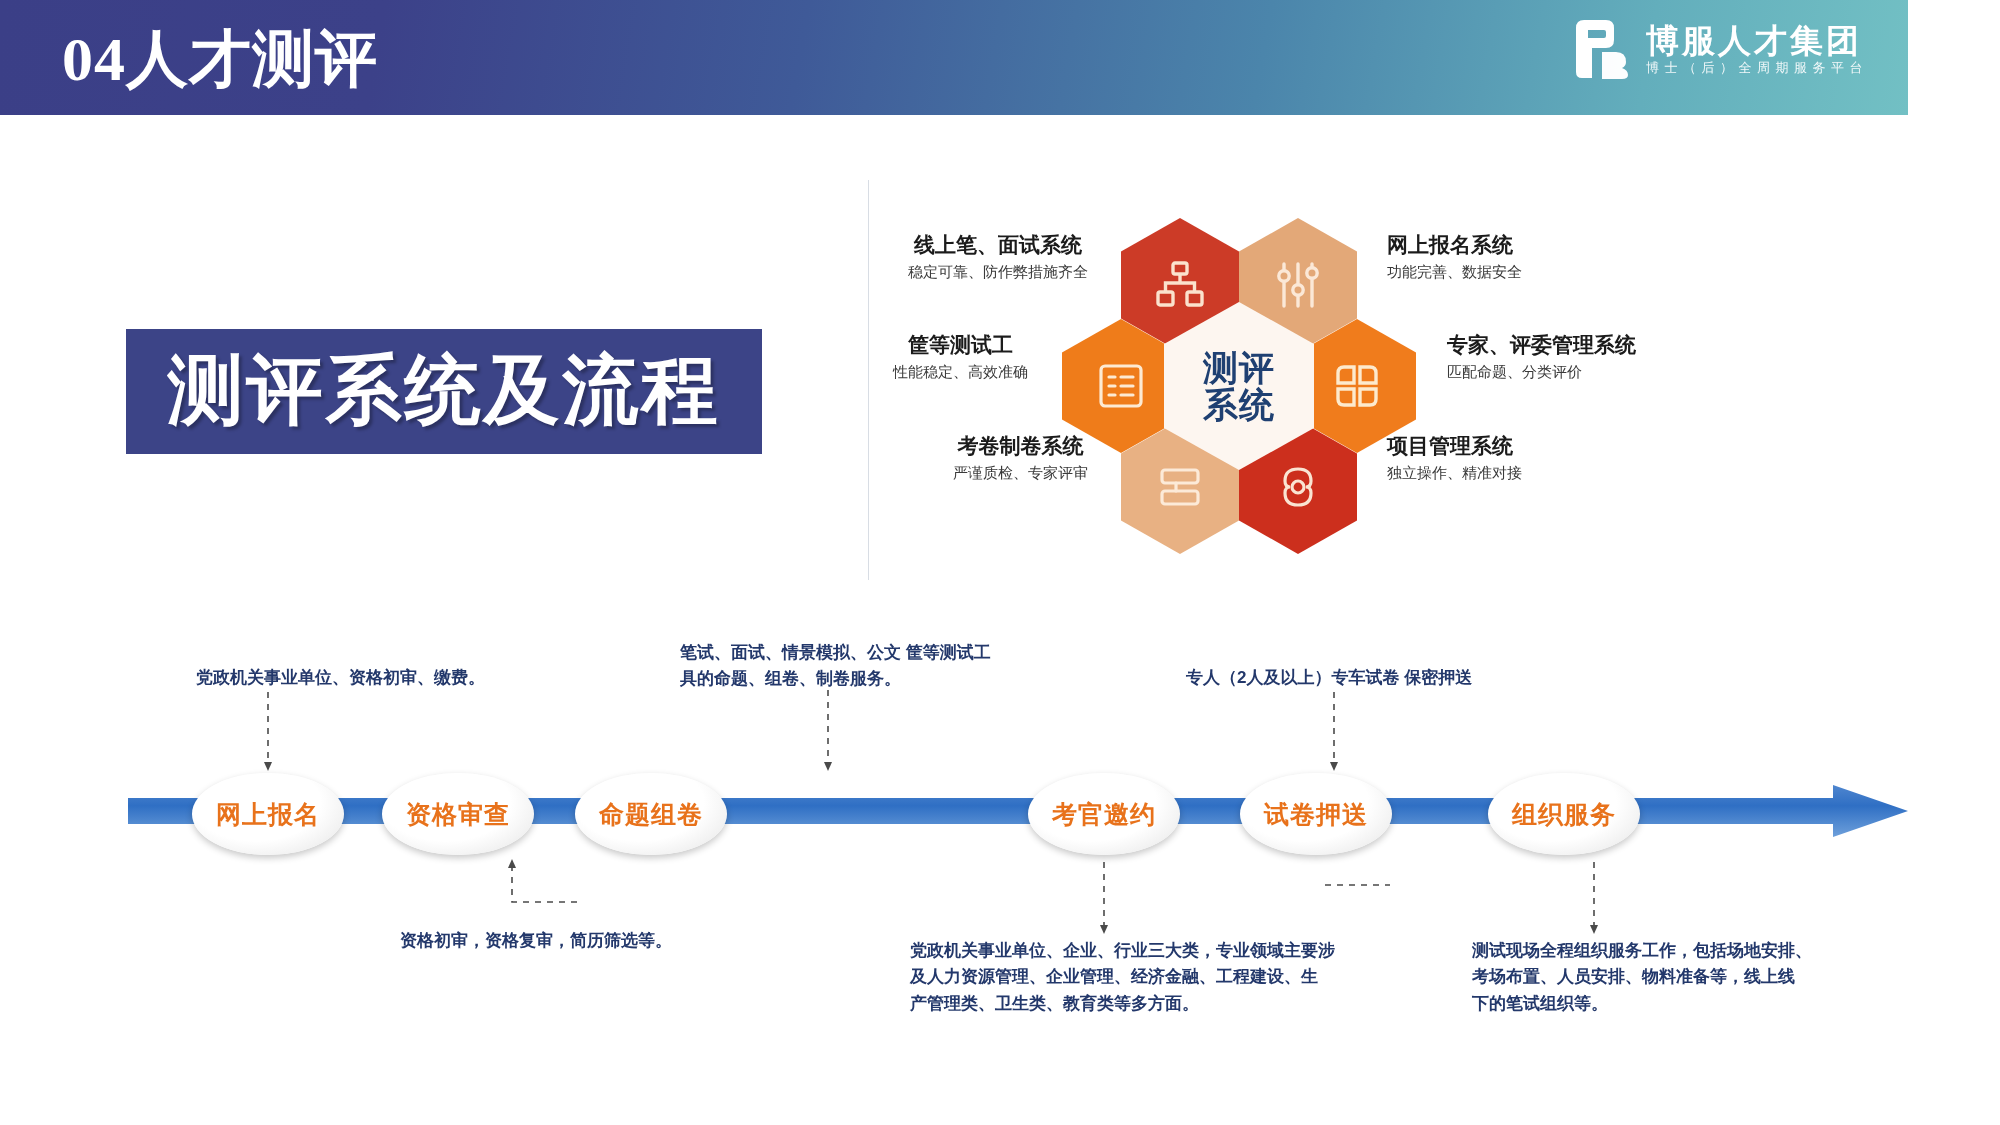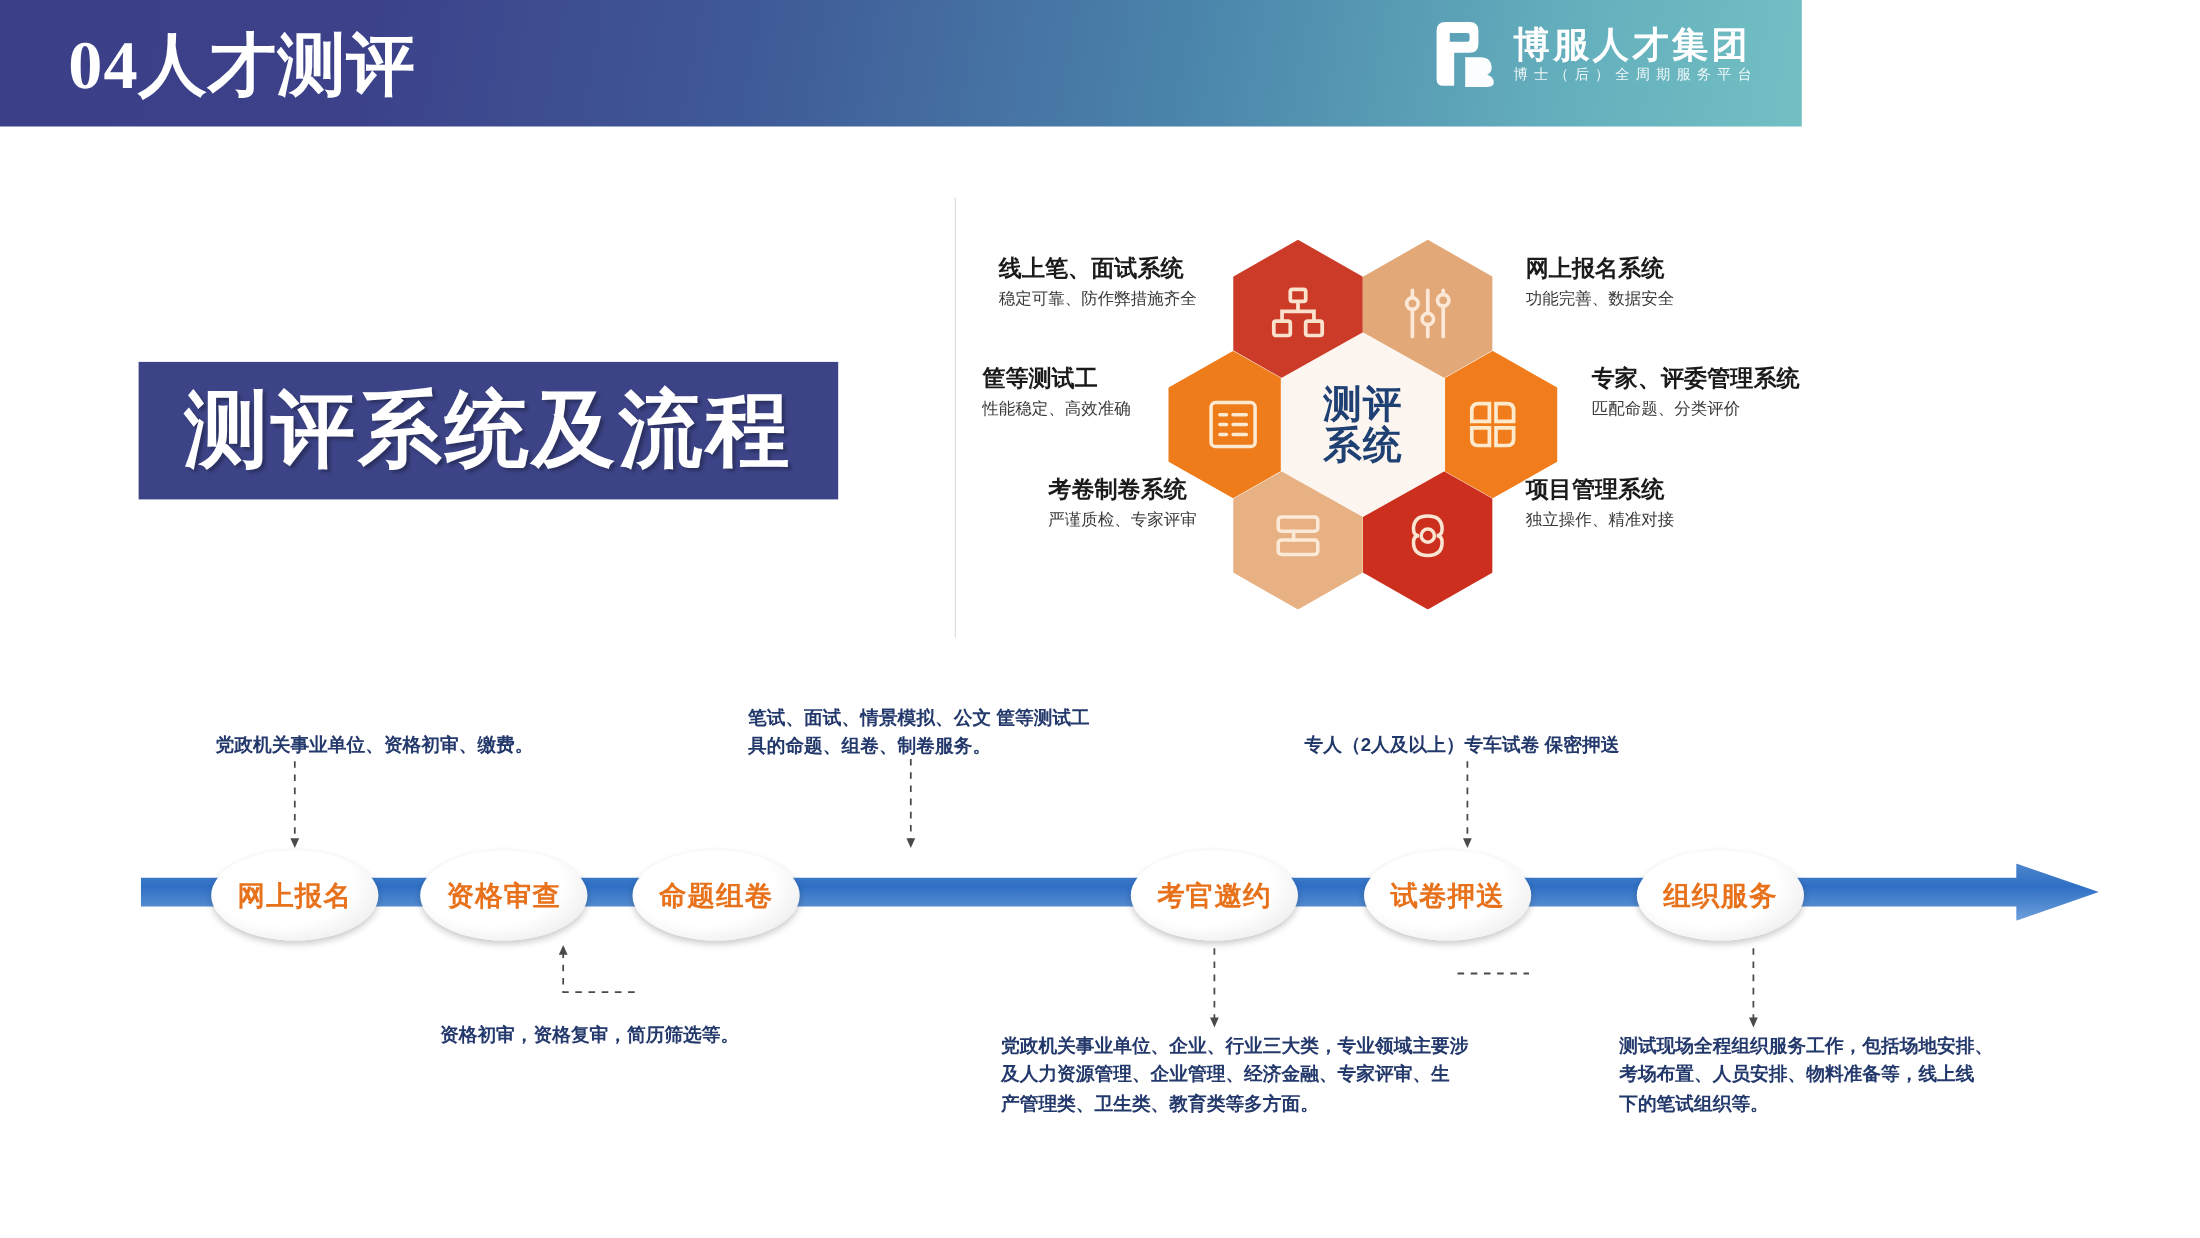--- a/index.html
+++ b/index.html
@@ -6,21 +6,21 @@
   html,body { width:2000px; height:1125px; }
   body {
     font-family:"Liberation Sans","DejaVu Sans",sans-serif;
     background:#ffffff;
     position:relative;
     overflow:hidden;
   }
 
   
   #header {
-    position:absolute; left:0; top:0; width:1638px; height:115px;
+    position:absolute; left:0; top:0; width:1908px; height:115px;
     background:linear-gradient(100deg,#3b3f87 0%,#3c4189 20%,#3f5a98 42%,#4b85ab 66%,#63aebc 86%,#72c0c4 100%);
     overflow:hidden;
   }
   #header-title {
     position:absolute; left:62px; top:17px;
     font-size:62px; font-weight:bold; color:#ffffff;
     letter-spacing:1px; white-space:nowrap;
     font-family:"Liberation Serif","DejaVu Serif",serif;
   }
   #logo-wrap {
@@ -74,21 +74,21 @@
   }
 
   .hexlabel { position:absolute; }
   .hexlabel .t {
     font-size:21px; font-weight:bold; color:#1b1b1b; white-space:nowrap; line-height:1.25;
   }
   .hexlabel .s {
     font-size:15px; color:#3a3a3a; white-space:nowrap; line-height:1.35; margin-top:4px;
   }
   .hexlabel.right { text-align:left; }
-  .hexlabel.left  { text-align:left; }
+  .hexlabel.left  { text-align:center; }
 
   
   #timeline-arrow {
     position:absolute; left:128px; top:785px; width:1780px; height:52px;
   }
   .tl-node {
     position:absolute; top:773px; width:152px; height:82px;
     display:flex; align-items:center; justify-content:center;
   }
   .tl-ellipse {
@@ -310,20 +310,20 @@
 </div>
 <div class="anno" style="left:1186px;top:665px;">
   <span>专人（2人及以上）专车试卷 保密押送</span>
 </div>
 
 <div class="anno" style="left:400px;top:928px;">
   <span>资格初审，资格复审，简历筛选等。</span>
 </div>
 <div class="anno" style="left:910px;top:938px;">
   <div>党政机关事业单位、企业、行业三大类，专业领域主要涉</div>
-  <div>及人力资源管理、企业管理、经济金融、专家评审、生</div>
+  <div>及人力资源管理、企业管理、经济金融、工程建设、生</div>
   <div>产管理类、卫生类、教育类等多方面。</div>
 </div>
 <div class="anno" style="left:1472px;top:938px;">
   <div>测试现场全程组织服务工作，包括场地安排、</div>
   <div>考场布置、人员安排、物料准备等，线上线</div>
   <div>下的笔试组织等。</div>
 </div>
 
 </body></html>

